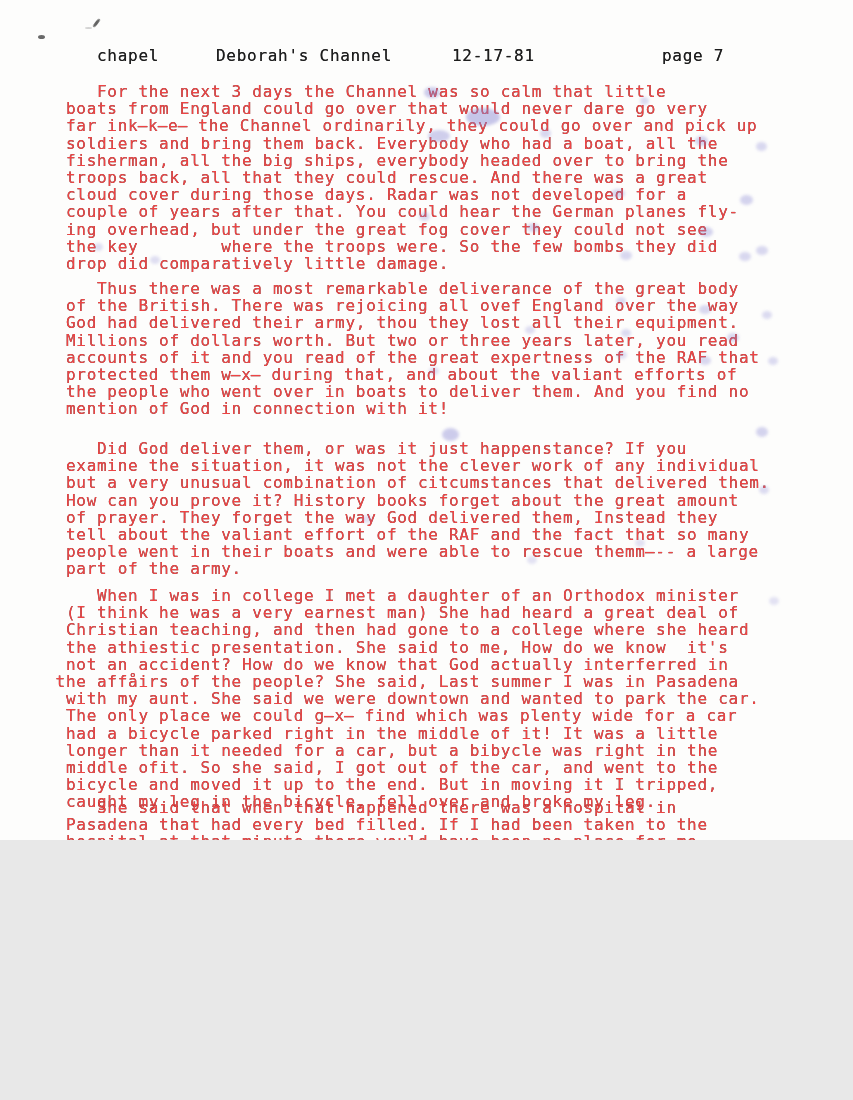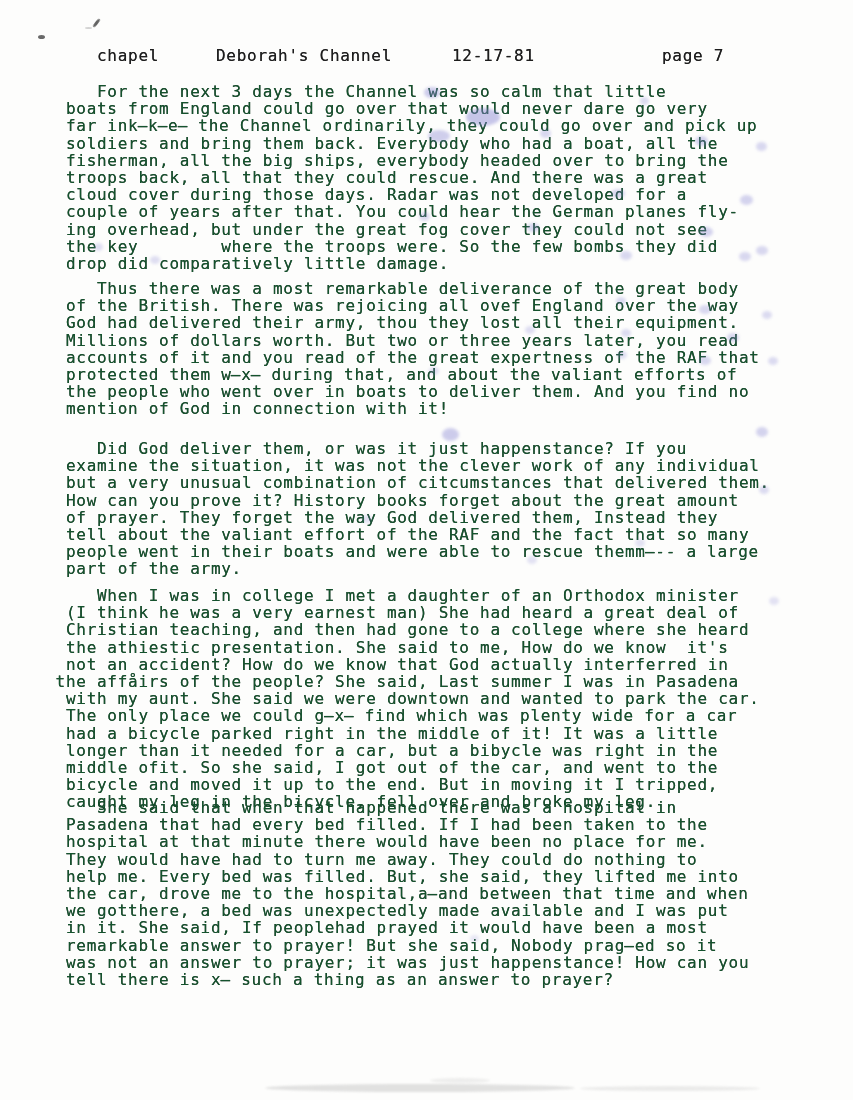--- a/index.html
+++ b/index.html
@@ -1,32 +1,32 @@
 <!DOCTYPE html>
 <html><head>
 <meta charset="utf-8">
 <style>
   html,body{margin:0;padding:0;background:#e8e8e8;}
   .page{
     position:relative;
-    width:853px;height:1100px;
+    width:853px;height:840px;
     margin:0 auto;
     background:#fdfdfc;
     overflow:hidden;
     font-family:"DejaVu Sans Mono", monospace;
   }
   .para{
     position:absolute;
     left:55.6px;
     margin:0;
     font-family:"DejaVu Sans Mono", monospace;
     font-size:16px;
     line-height:17.2px;
     letter-spacing:0.72px;
-    color:#14532d;
+    color:#ef4444;
     white-space:pre;
     text-shadow:0 0 0.5px rgba(25,25,25,0.8);
   }
   .hdr{
     position:absolute;
     top:47px;
     margin:0;
     font-family:"DejaVu Sans Mono", monospace;
     font-size:16px;
     line-height:17.2px;

